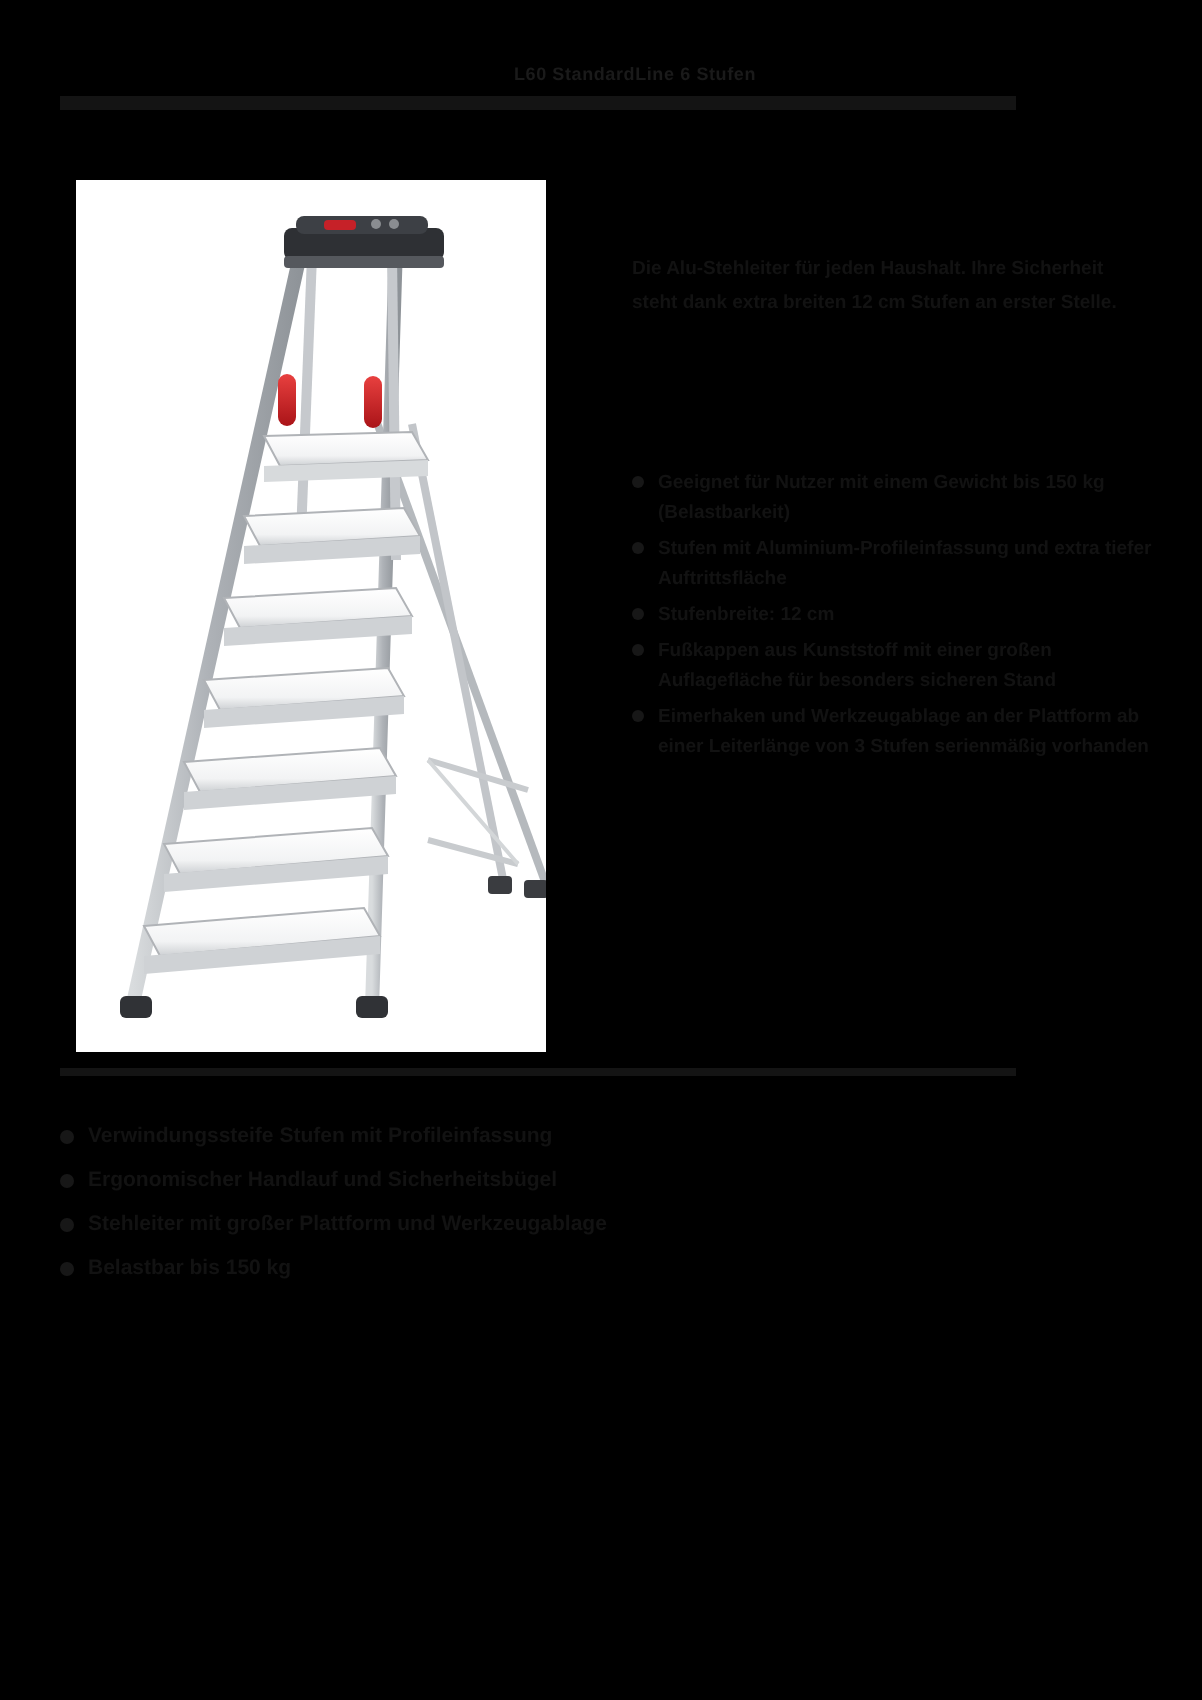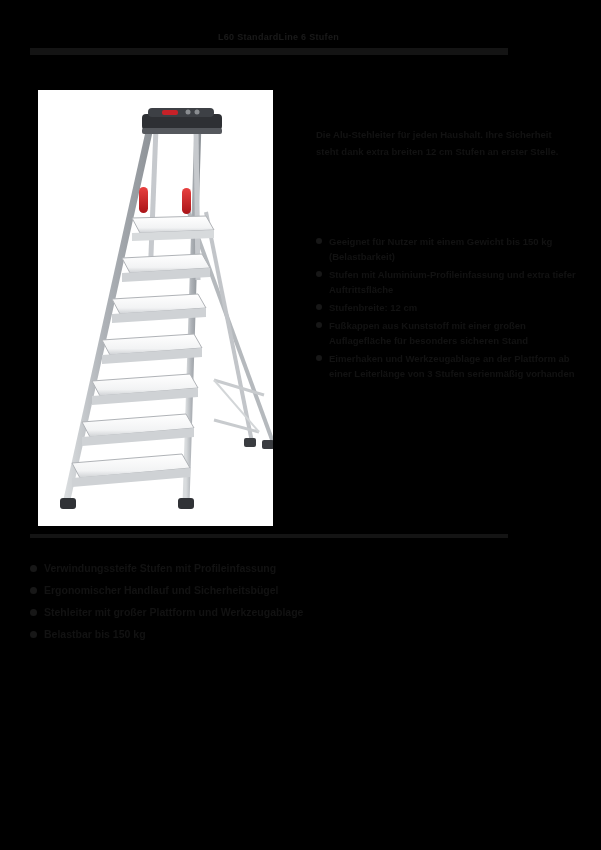--- a/index.html
+++ b/index.html
@@ -24,25 +24,24 @@
   
   .header-title {
     position: absolute;
     left: 178px;
     top: 32px;
     width: 200px;
     font-size: 9px;
     font-weight: bold;
     letter-spacing: 0.3px;
     color: #1a1a1a;
-    text-align: left;
+    text-align: right;
     line-height: 11px;
     white-space: nowrap;
     overflow: hidden;
-    margin-left: 40px;
   }
   .header-rule {
     position: absolute;
     left: 30px;
     top: 48px;
     width: 478px;
     height: 7px;
     background: #141414;
   }
 

